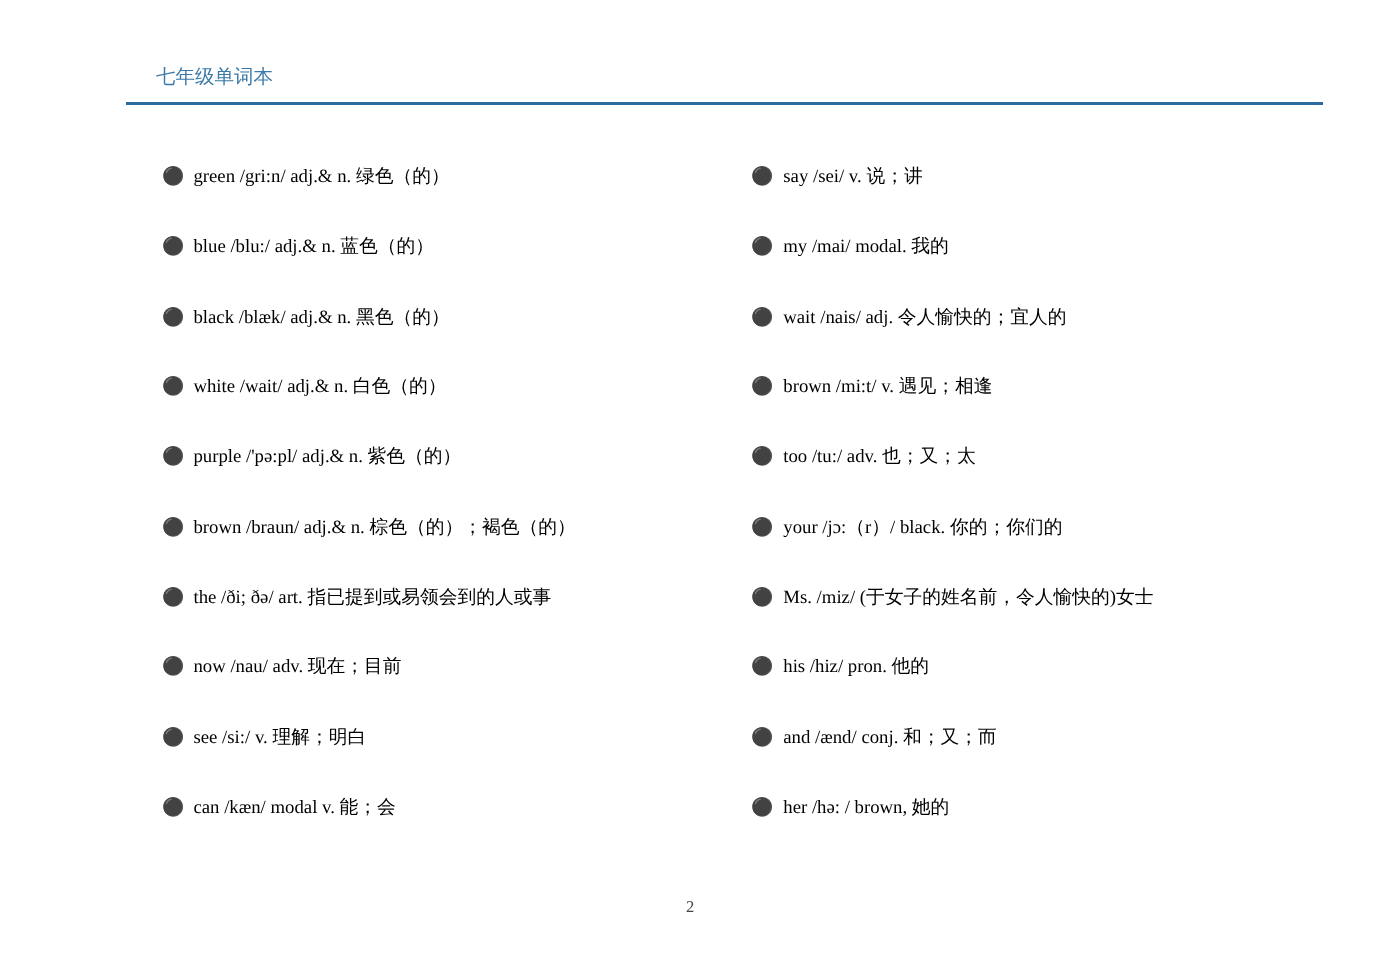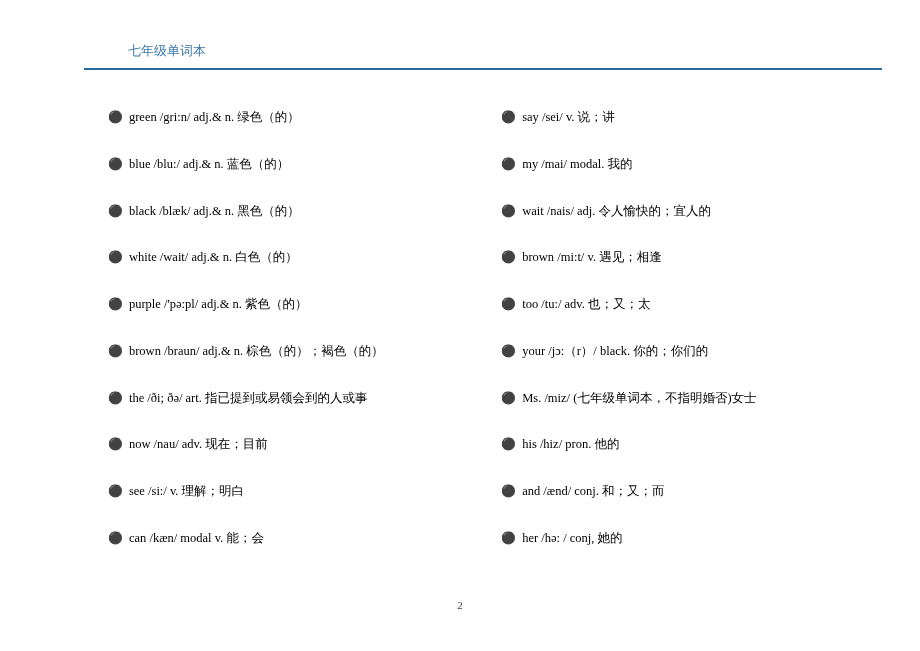--- a/index.html
+++ b/index.html
@@ -1,18 +1,18 @@
 <!DOCTYPE html>
 <html><head>
   <meta charset="utf-8">
   <style>
     * { margin: 0; padding: 0; box-sizing: border-box; }
     body { font-family: 'SimSun', 'Microsoft YaHei', sans-serif; background: #fff; width: 920px; height: 651px; position: relative; }
     .page-header { position: absolute; top: 42px; left: 84px; right: 38px; }
-    .header-title { color: #3b7aa8; font-size: 13px; font-family: 'SimSun', serif; margin-left: 44px; margin-bottom: 8px; }
+    .header-title { color: #3b7aa8; font-size: 13px; font-family: 'SimSun', serif; margin-left: 20px; margin-bottom: 8px; }
     .header-line { height: 2px; background: #2a6a9e; width: 100%; }
     .content { position: absolute; top: 108px; left: 108px; right: 50px; display: flex; gap: 42px; }
     .column { flex: 1; display: flex; flex-direction: column; gap: 28px; }
     .column-right { flex: 1.05; }
     .entry { display: flex; align-items: flex-start; font-size: 12.5px; color: #000; line-height: 1.5; font-family: 'Times New Roman', 'SimSun', serif; }
     .bullet { font-size: 12px; margin-right: 6px; line-height: 1.5; }
     .entry-text { flex: 1; }
     .page-number { position: absolute; bottom: 40px; left: 50%; transform: translateX(-50%); font-size: 11px; color: #444; font-family: 'Times New Roman', serif; }
   </style>
 </head>
@@ -86,30 +86,30 @@
     <div class="entry">
         <span class="bullet">⚫</span>
         <span class="entry-text">too /tu:/ adv.  也；又；太</span>
       </div>
     <div class="entry">
         <span class="bullet">⚫</span>
         <span class="entry-text">your /jɔ:（r）/ black.  你的；你们的</span>
       </div>
     <div class="entry">
         <span class="bullet">⚫</span>
-        <span class="entry-text">Ms. /miz/  (七年级单词本，不指明婚否)女士</span>
+        <span class="entry-text">Ms. /miz/  (于女子的姓名前，令人愉快的)女士</span>
       </div>
     <div class="entry">
         <span class="bullet">⚫</span>
         <span class="entry-text">his /hiz/ pron.  他的</span>
       </div>
     <div class="entry">
         <span class="bullet">⚫</span>
         <span class="entry-text">and /ænd/ conj.  和；又；而</span>
       </div>
     <div class="entry">
         <span class="bullet">⚫</span>
-        <span class="entry-text">her /hə: / conj,  她的</span>
+        <span class="entry-text">her /hə: / brown,  她的</span>
       </div>
   </div>
 </div>
 
 <div class="page-number">2</div>
 
 </body></html>

